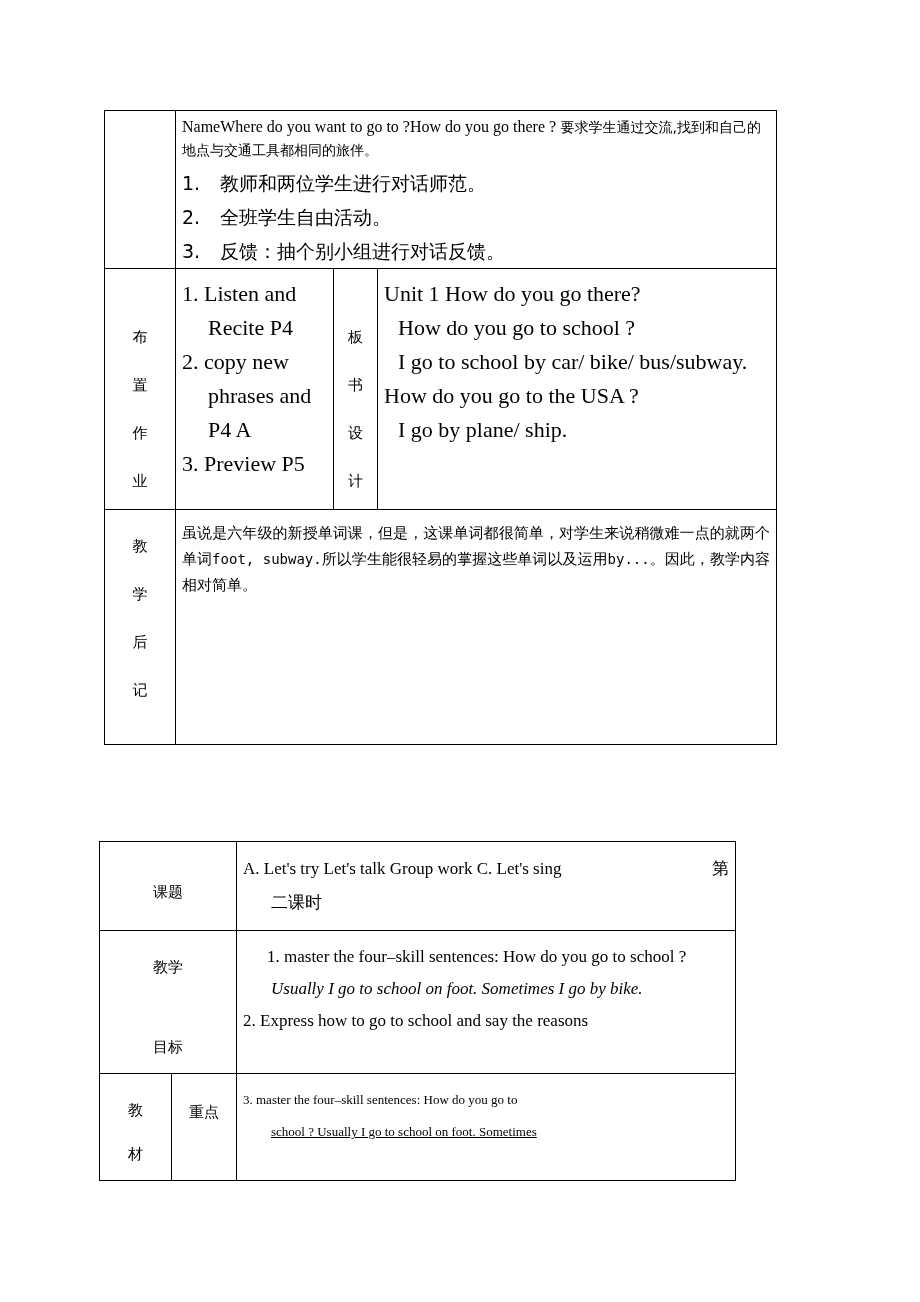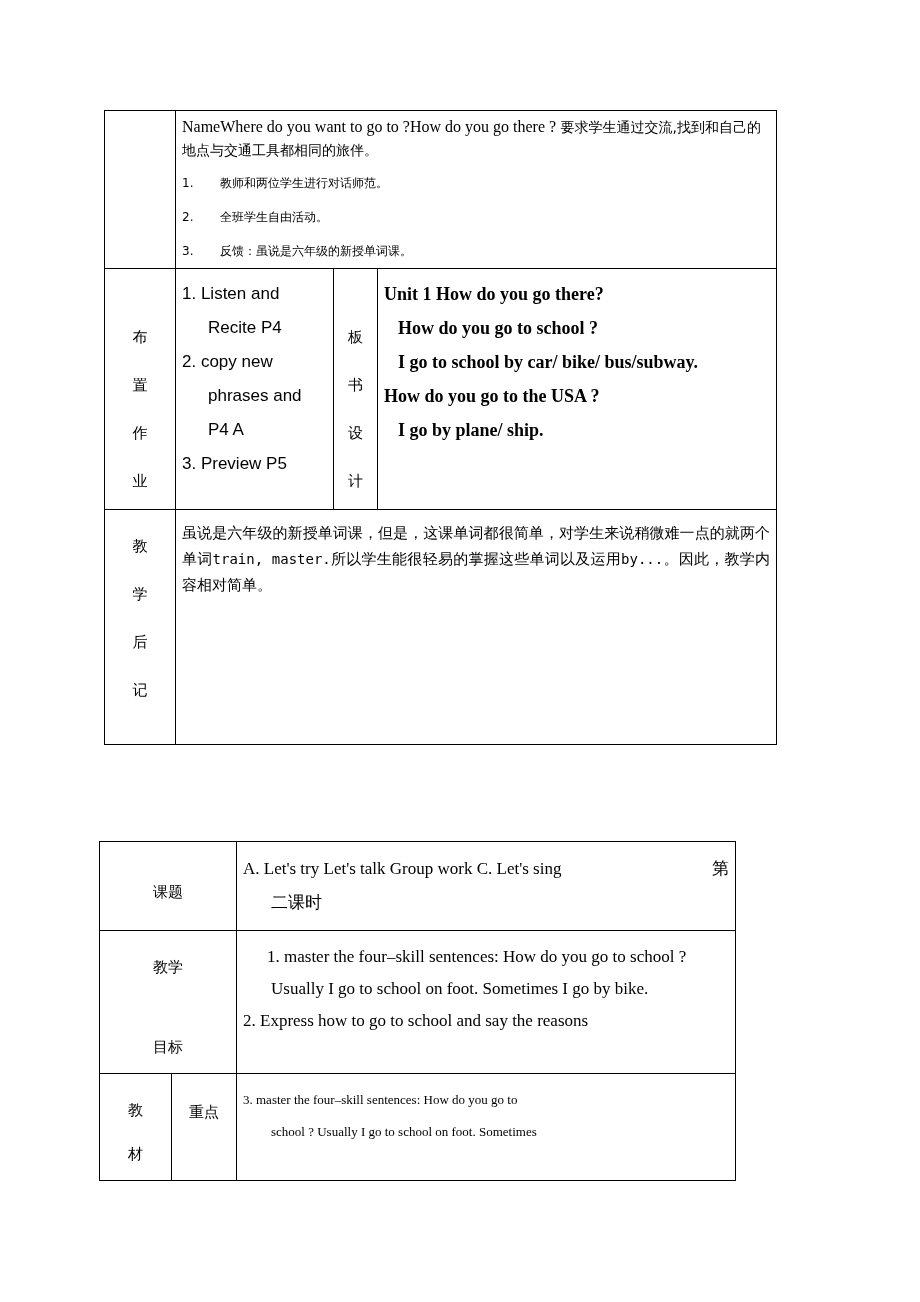--- a/index.html
+++ b/index.html
@@ -52,35 +52,34 @@
     display: block;
   }
   .mono {
     font-family: "DejaVu Sans Mono", monospace;
     font-size: 14px;
   }
   .row-top-cell {
     padding-top: 6px;
   }
   .homework {
-    font-family: Liberation Sans, sans-serif;
-    font-size: 17px;
+    font-family: Liberation Serif, serif;
+    font-size: 22px;
     line-height: 34px;
   }
   .homework .hw-line {
     display: block;
   }
   .hw-ind {
     padding-left: 26px;
   }
   .board {
     font-family: "Liberation Serif", serif;
-    font-size: 18px;
+    font-size: 22px;
     line-height: 34px;
-    font-weight: bold;
   }
   .board .bd-line {
     display: block;
   }
   .bd-ind {
     padding-left: 14px;
   }
   .afternote {
     font-family: "DejaVu Sans", sans-serif;
     font-size: 15px;
@@ -93,43 +92,45 @@
     line-height: 34px;
   }
   .goal {
     font-family: "Liberation Serif", serif;
     font-size: 17px;
     line-height: 32px;
   }
   .goal .g-ind {
     padding-left: 28px;
     display: block;
+    font-style: italic;
   }
   .key {
     font-family: "Liberation Serif", serif;
     font-size: 13px;
     line-height: 32px;
     text-align: justify;
   }
   .key .k-ind {
     padding-left: 28px;
     display: block;
+    text-decoration: underline;
   }
   .first-para {
     font-family: "DejaVu Sans", sans-serif;
     font-size: 14px;
     line-height: 23px;
   }
   .first-para .en-inline {
     font-family: "Liberation Serif", serif;
     font-size: 16px;
   }
   .act {
     font-family: "DejaVu Sans", sans-serif;
-    font-size: 12px;
+    font-size: 19px;
     line-height: 25px;
     margin-top: 9px;
   }
   .act .num {
     display: inline-block;
     width: 38px;
   }
 </style>
 </head>
 <body>
@@ -151,21 +152,21 @@
             <span class="en-inline">NameWhere do you want to go to ?How do you go there ?</span>
             <span>要求学生通过交流,找到和自己的地点与交通工具都相同的旅伴。</span>
           </div>
           <div class="act">
             <span class="num">1.</span><span>教师和两位学生进行对话师范。</span>
           </div>
           <div class="act">
             <span class="num">2.</span><span>全班学生自由活动。</span>
           </div>
           <div class="act">
-            <span class="num">3.</span><span>反馈：虽说是六年级的新授单词课。</span>
+            <span class="num">3.</span><span>反馈：抽个别小组进行对话反馈。</span>
           </div>
         </td>
       </tr>
 
       <tr>
         <td class="vlabel" style="padding-top:44px;">
           <span>布</span>
           <span>置</span>
           <span>作</span>
           <span>业</span>
@@ -194,21 +195,21 @@
       </tr>
 
       <tr>
         <td class="vlabel" style="padding-top:12px; padding-bottom:30px;">
           <span>教</span>
           <span>学</span>
           <span>后</span>
           <span>记</span>
         </td>
         <td colspan="3" class="afternote" style="padding-top:10px;">
-          <span>虽说是六年级的新授单词课，但是，这课单词都很简单，对学生来说稍微难一点的就两个单词</span><span class="mono">train, master.</span><span>所以学生能很轻易的掌握这些单词以及运用</span><span class="mono">by...</span><span>。因此，教学内容相对简单。</span>
+          <span>虽说是六年级的新授单词课，但是，这课单词都很简单，对学生来说稍微难一点的就两个单词</span><span class="mono">foot, subway.</span><span>所以学生能很轻易的掌握这些单词以及运用</span><span class="mono">by...</span><span>。因此，教学内容相对简单。</span>
         </td>
       </tr>
     </tbody>
   </table>
 
   <table class="doc-table t2">
     <colgroup>
       <col style="width:72px">
       <col style="width:65px">
       <col style="width:499px">

